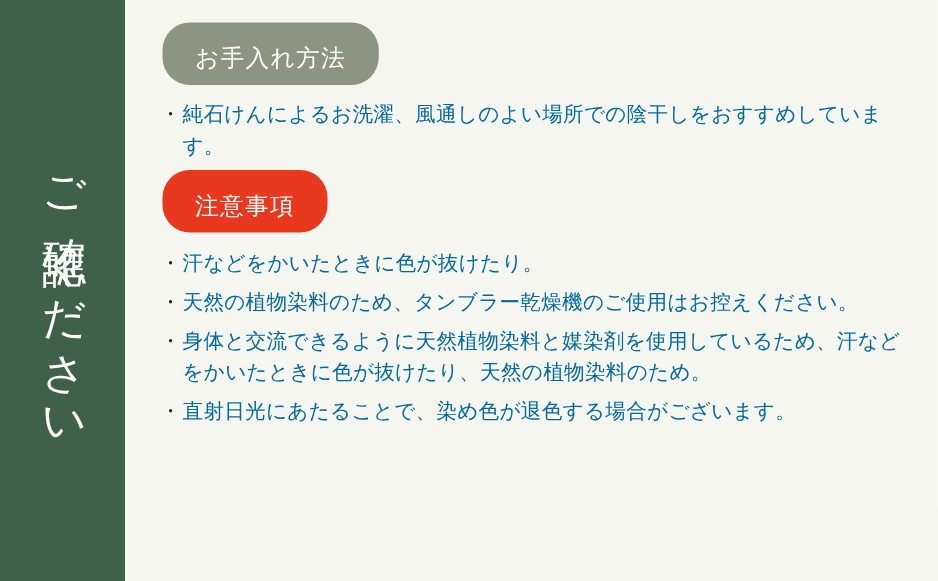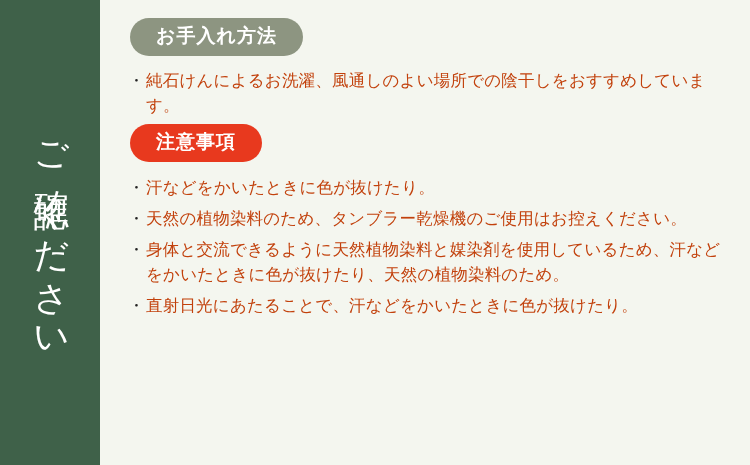--- a/index.html
+++ b/index.html
@@ -48,42 +48,42 @@
     background: #f4f6ef;
     padding: 18px 22px 10px 30px;
     box-sizing: border-box;
   }
   .section {
     margin-bottom: 4px;
   }
   .pill {
     display: inline-block;
     border-radius: 22px;
-    padding: 8px 26px 9px 26px;
+    padding: 20px 26px 9px 26px;
     font-size: 19px;
-    font-weight: bold;
+    font-weight: normal;
     color: #ffffff;
     letter-spacing: 1px;
     line-height: 1.1;
   }
   .pill-care {
     background: #8d9581;
   }
   .pill-caution {
     background: #e8391e;
   }
   .list {
     margin: 10px 0 0 0;
     padding: 0;
     list-style: none;
   }
   .list-item {
     position: relative;
     font-size: 16.5px;
-    color: #c2410c;
+    color: #0369a1;
     line-height: 1.52;
     padding-left: 16px;
     margin-bottom: 4px;
     letter-spacing: 0.2px;
   }
   .list-item::before {
     content: "・";
     position: absolute;
     left: -2px;
     top: 0;
@@ -111,18 +111,18 @@
         <li class="list-item">純石けんによるお洗濯、風通しのよい場所での陰干しをおすすめしています。</li>
       </ul>
     </div>
 
     <div class="section section-caution">
       <div class="pill pill-caution">注意事項</div>
       <ul class="list">
         <li class="list-item">汗などをかいたときに色が抜けたり。</li>
         <li class="list-item">天然の植物染料のため、タンブラー乾燥機のご使用はお控えください。</li>
         <li class="list-item">身体と交流できるように天然植物染料と媒染剤を使用しているため、汗などをかいたときに色が抜けたり、天然の植物染料のため。</li>
-        <li class="list-item">直射日光にあたることで、汗などをかいたときに色が抜けたり。</li>
+        <li class="list-item">直射日光にあたることで、染め色が退色する場合がございます。</li>
       </ul>
     </div>
 
   </div>
 </div>
 
 </body></html>

